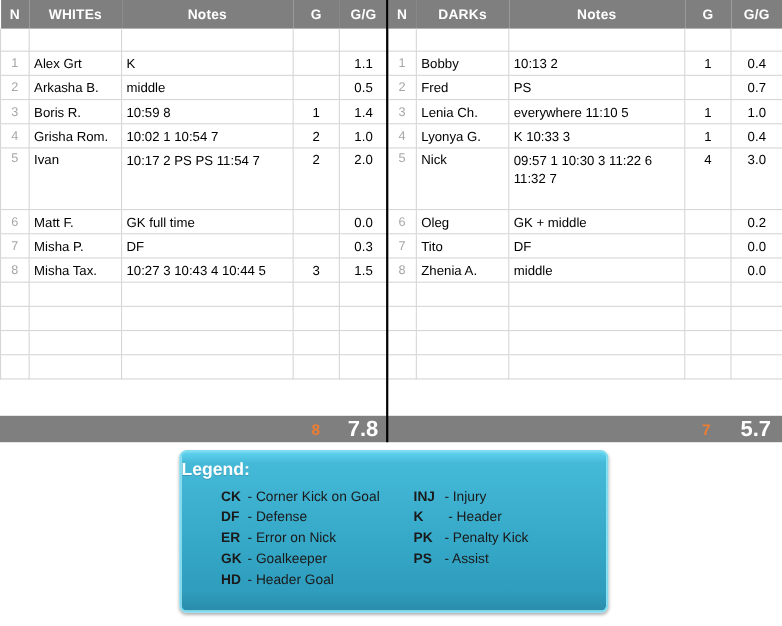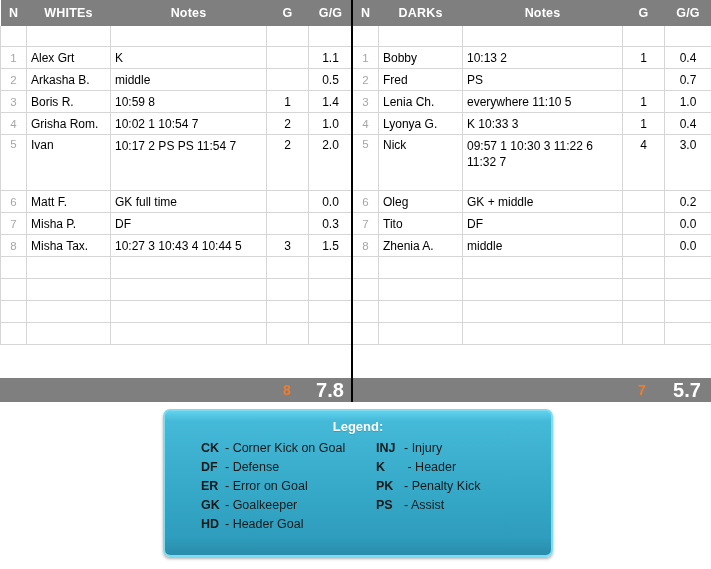--- a/index.html
+++ b/index.html
@@ -148,24 +148,24 @@
                 #5fd2ee 0px,
                 #45b9d8 10px,
                 #34a6c6 62%,
                 #2f9dbd 88%,
                 #2a8cab 100%);
     box-shadow: 0 2px 3px rgba(0,0,0,.30);
     padding: 8px 0 0 0;
     overflow: hidden;
   }
   #legend .legend-title {
-    text-align: center;
+    text-align: left;
     font-weight: bold;
     color: #ffffff;
-    font-size: 13px;
+    font-size: 16px;
     margin-bottom: 5px;
     text-shadow: 0 1px 0 rgba(0,0,0,.15);
   }
   #legend .legend-cols {
     display: flex;
     padding-left: 36px;
   }
   #legend .legend-col { width: 50%; }
   #legend .legend-row {
     font-size: 12.5px;
@@ -456,21 +456,21 @@
 
   <div class="divider"></div>
 </div>
 
 <div id="legend">
   <div class="legend-title">Legend:</div>
   <div class="legend-cols">
     <div class="legend-col left" id="legend-col-left">
         <div class="legend-row"><span class="legend-abbr">CK</span><span class="legend-desc">- Corner Kick on Goal</span></div>
         <div class="legend-row"><span class="legend-abbr">DF</span><span class="legend-desc">- Defense</span></div>
-        <div class="legend-row"><span class="legend-abbr">ER</span><span class="legend-desc">- Error on Goal</span></div>
+        <div class="legend-row"><span class="legend-abbr">ER</span><span class="legend-desc">- Error on Nick</span></div>
         <div class="legend-row"><span class="legend-abbr">GK</span><span class="legend-desc">- Goalkeeper</span></div>
         <div class="legend-row"><span class="legend-abbr">HD</span><span class="legend-desc">- Header Goal</span></div>
       </div>
     <div class="legend-col right" id="legend-col-right">
         <div class="legend-row"><span class="legend-abbr">INJ</span><span class="legend-desc">- Injury</span></div>
         <div class="legend-row"><span class="legend-abbr">K</span><span class="legend-desc"> - Header</span></div>
         <div class="legend-row"><span class="legend-abbr">PK</span><span class="legend-desc">- Penalty Kick</span></div>
         <div class="legend-row"><span class="legend-abbr">PS</span><span class="legend-desc">- Assist</span></div>
       </div>
   </div>

